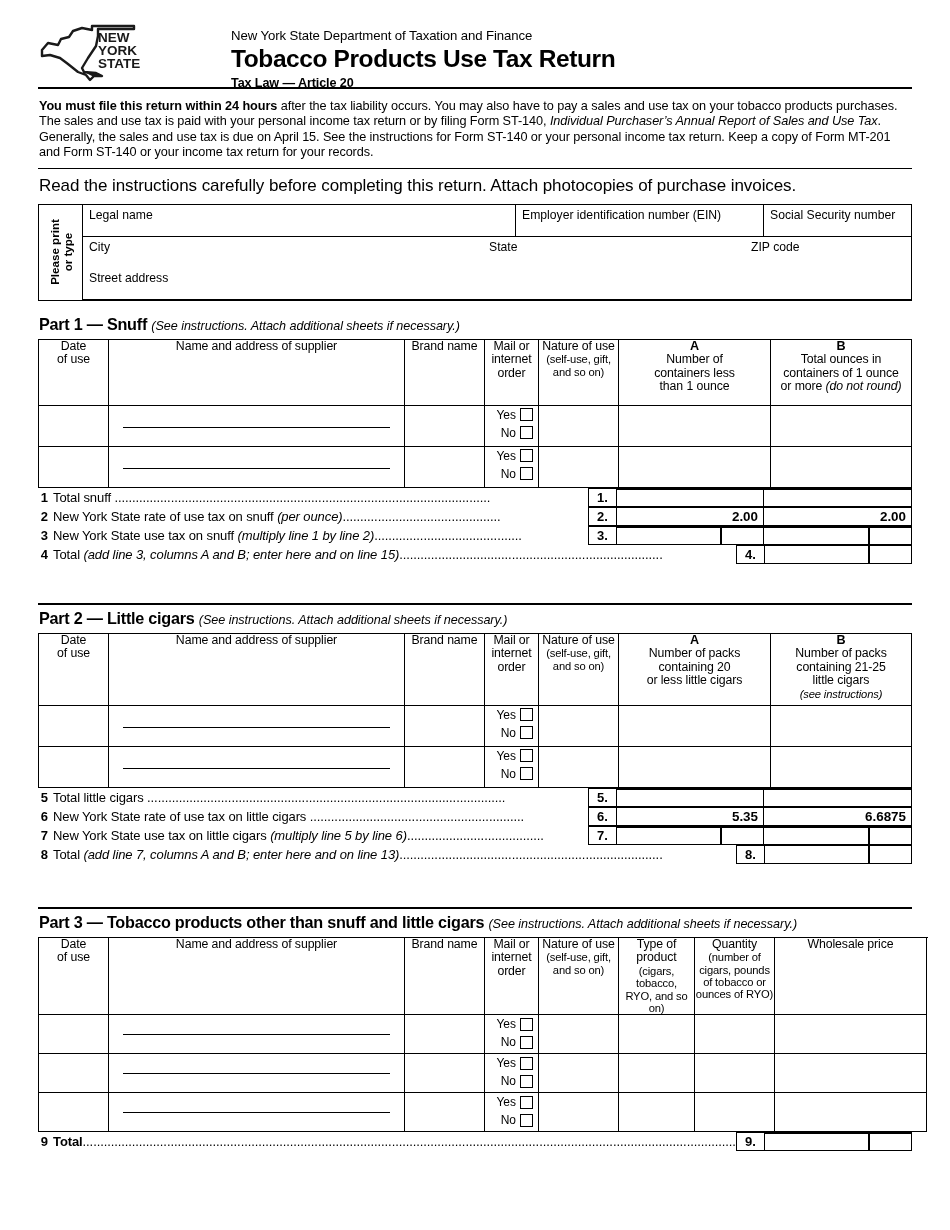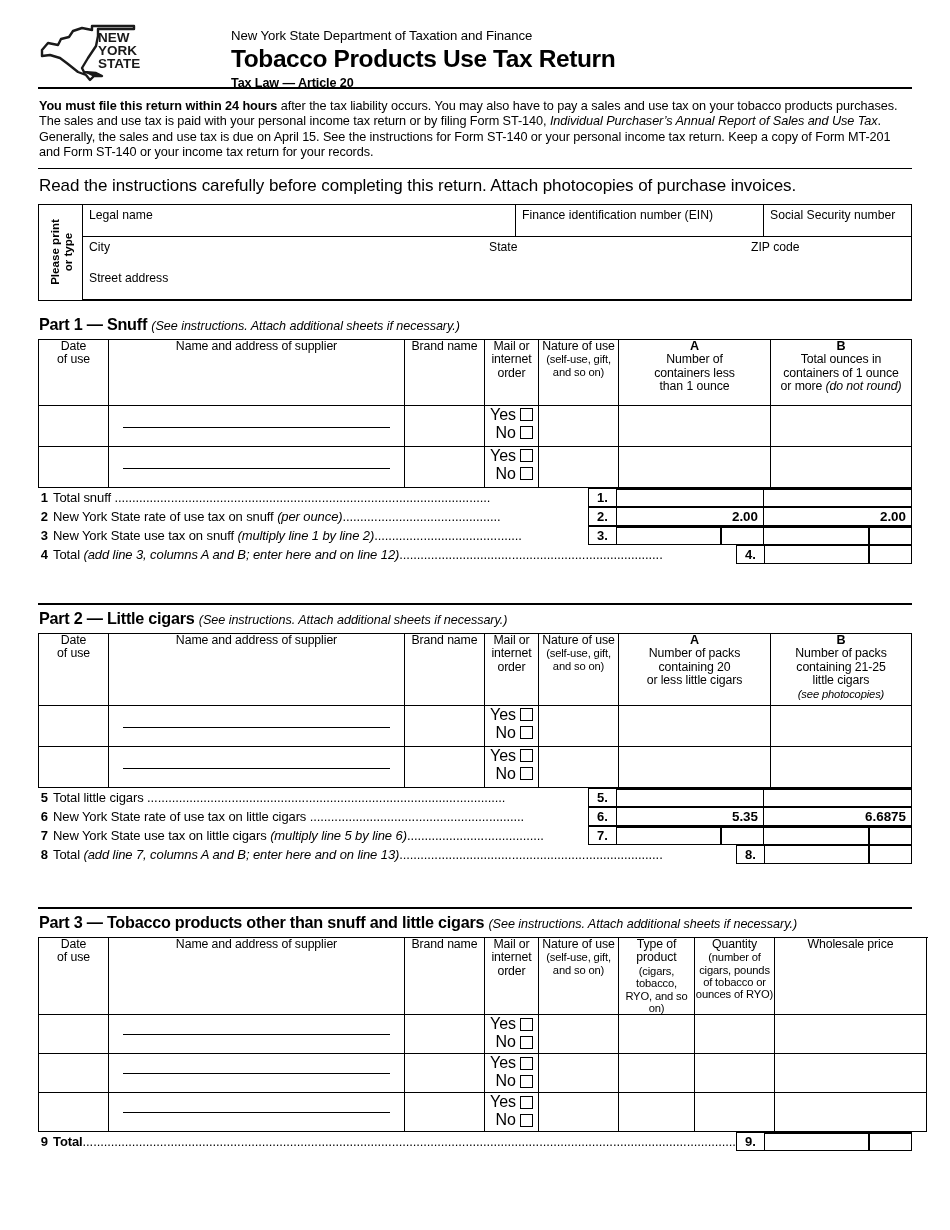--- a/index.html
+++ b/index.html
@@ -69,21 +69,21 @@
   th.hc .cl { font-weight:bold; font-size:12.6px; display:block; }
   th.hc .sm { font-size:11.2px; line-height:12.4px; display:block; letter-spacing:-0.15px; }
   th.hc .it { font-style:italic; }
   td.drow { height:41px; }
   td.drow.tall { height:39px; }
 
   .supline { border-bottom:1.3px solid #000; margin:21px 14px 0 14px; height:0; }
 
   .yn { padding:2px 0 0 0; }
   .ynrow { display:flex; align-items:center; justify-content:center; gap:4px; height:18px; }
-  .ynrow .lbl { font-size:16px; width:26px; text-align:right; }
+  .ynrow .lbl { font-size:12px; width:26px; text-align:right; }
   .ynbox { width:13px; height:13px; border:1.2px solid #000; background:#fff; display:inline-block; }
 
   
   .lines { margin-top:0; }
   .lnrow { display:flex; align-items:stretch; height:19px; }
   .lnrow .num { width:15px; font-size:13px; font-weight:bold; text-align:right; padding-right:5px; line-height:19px; }
   .lnrow .txt {
     flex:1; font-size:13px; line-height:19px; white-space:nowrap; overflow:hidden;
     letter-spacing:-0.1px;
   }
@@ -141,21 +141,21 @@
 
   <div class="readline">Read the instructions carefully before completing this return. Attach photocopies of purchase invoices.</div>
 
   <div class="idblock">
     <div class="sidelabel">
       <span><span>Please print</span><br><span>or type</span></span>
     </div>
     <div class="idright">
       <div class="idrow r1">
         <div class="idcell cw-legal"><span>Legal name</span></div>
-        <div class="idcell cw-ein bl"><span>Finance identification number (EIN)</span></div>
+        <div class="idcell cw-ein bl"><span>Employer identification number (EIN)</span></div>
         <div class="idcell cw-ssn bl"><span>Social Security number</span></div>
       </div>
       <div class="idrow">
         <div class="idcell cw-city"><span>City</span></div>
         <div class="idcell cw-state"><span>State</span></div>
         <div class="idcell cw-zip"><span>ZIP code</span></div>
       </div>
       <div class="idrow r2">
         <div class="idcell cw-street"><span>Street address</span></div>
       </div>
@@ -272,21 +272,21 @@
       <div class="num">3</div>
       <div class="txt"><span>New York State use tax on snuff </span><i>(multiply line 1 by line 2)</i><span class="dots">..........................................</span></div>
       <div class="lbox">3.</div>
       <div class="val topthick" style="width:105px"></div>
       <div class="val valAc topthick"></div>
       <div class="val topthick" style="width:105px;border-left:none"></div>
       <div class="val valBc topthick"></div>
     </div>
     <div class="lnrow">
       <div class="num">4</div>
-      <div class="txt"><span>Total </span><i>(add line 3, columns A and B; enter here and on line 12)</i><span class="dots">...........................................................................</span></div>
+      <div class="txt"><span>Total </span><i>(add line 3, columns A and B; enter here and on line 15)</i><span class="dots">...........................................................................</span></div>
       <div class="lbox">4.</div>
       <div class="val" style="width:105px"></div>
       <div class="val valAc"></div>
     </div>
   </div>
 
   <div class="gap-md"></div>
   <div class="rule-thick"></div>
 
   <div class="parthead">
@@ -326,21 +326,21 @@
         <span class="cl">A</span>
         <span>Number of packs</span><br>
         <span>containing 20</span><br>
         <span>or less little cigars</span>
       </th>
       <th class="hc">
         <span class="cl">B</span>
         <span>Number of packs</span><br>
         <span>containing 21-25</span><br>
         <span>little cigars</span>
-        <span class="sm it">(see photocopies)</span>
+        <span class="sm it">(see instructions)</span>
       </th>
     </tr>
     <tr>
       <td class="drow"></td>
       <td class="drow">
             <div class="supline"></div>
           </td>
       <td class="drow"></td>
       <td class="drow yn">
         <div class="ynrow">

